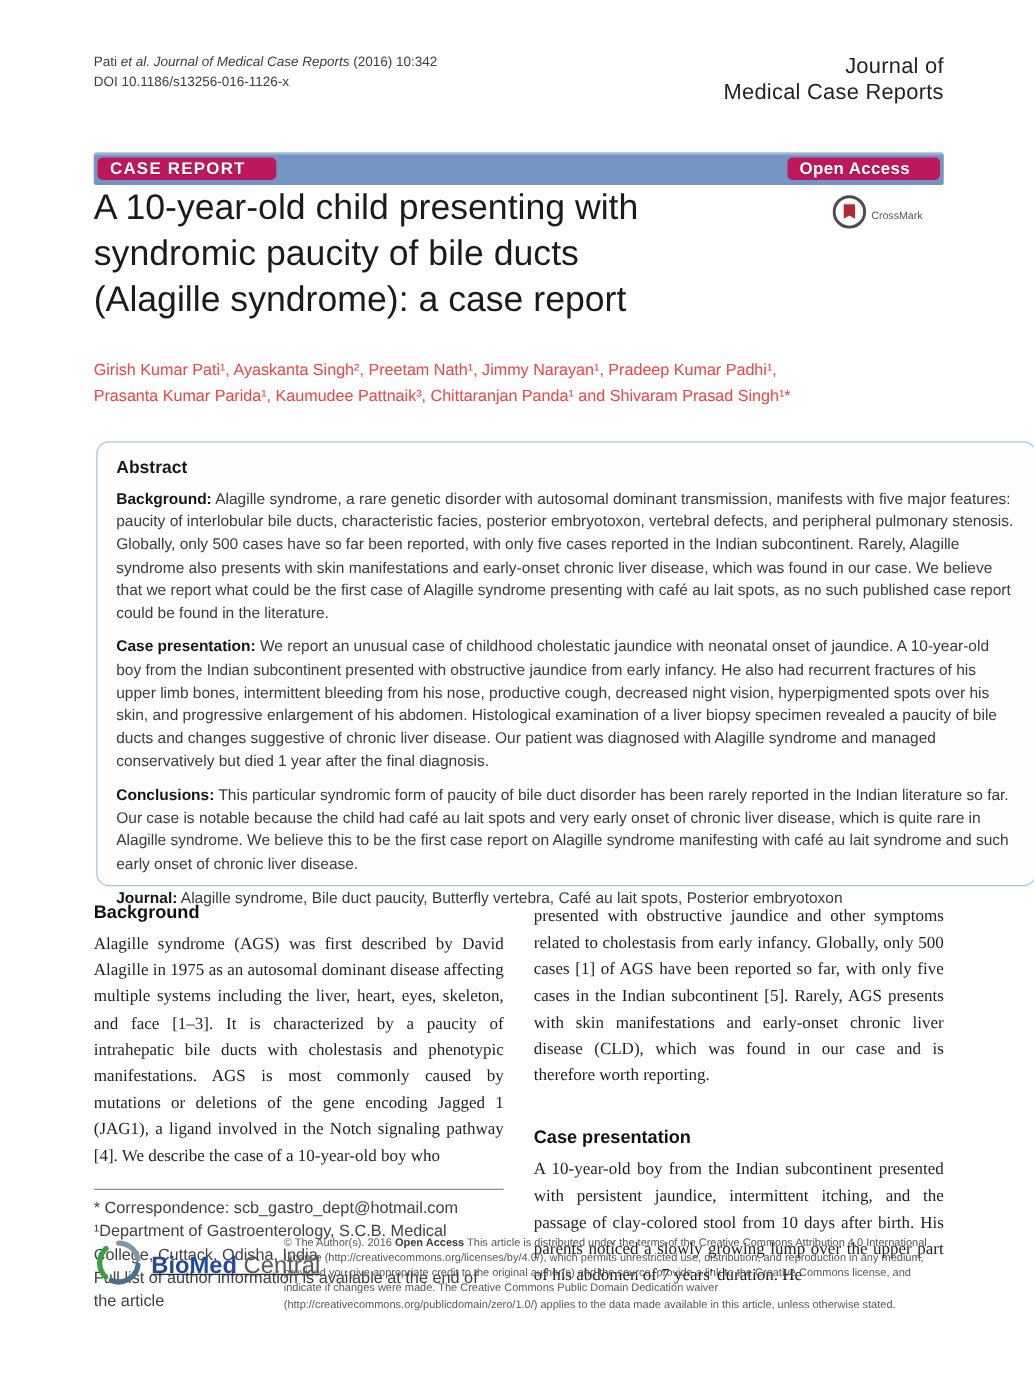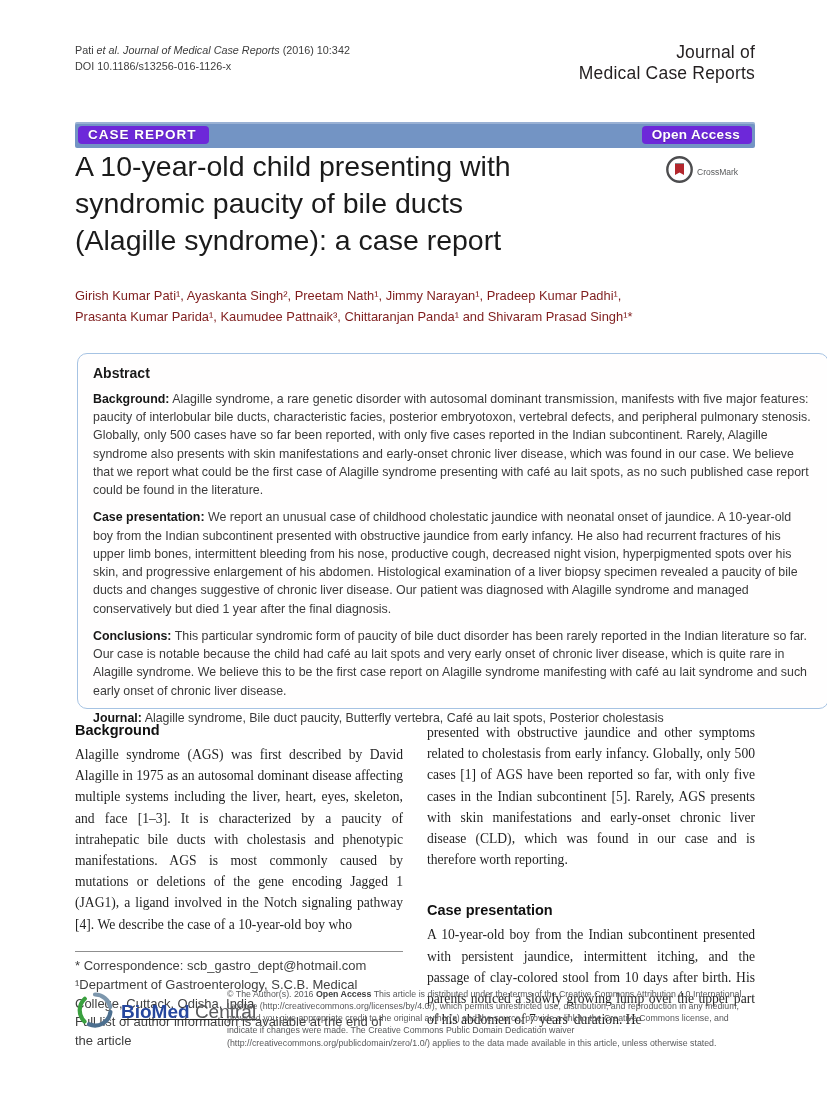--- a/index.html
+++ b/index.html
@@ -16,35 +16,35 @@
   .jname { text-align:right; font-size:17.5px; line-height:1.22; color:#231f20; letter-spacing:.2px; }
 
   
   .banner {
     position:absolute; top:122px; left:75px; width:680px; height:26px;
     background:#7394c4; border-radius:2px;
     box-shadow:inset 0 2px 0 rgba(255,255,255,.28);
     display:flex; justify-content:space-between; align-items:center; padding:0 3px;
   }
   .pill {
-    background:#6d28d9; border-radius:4px; padding:1px 12px 2px 10px;
+    background:#be185d; border-radius:4px; padding:1px 24px 2px 10px;
     color:#ffffff; font-weight:bold; font-size:13.5px; letter-spacing:1px;
     text-shadow:0 1px 1px rgba(0,0,0,.25);
   }
   .pill.right { letter-spacing:.3px; }
 
   
   .title { position:absolute; top:148px; left:75px; width:600px;
     font-size:28.5px; line-height:37px; color:#1b1b1b; font-weight:400; }
   .crossmark { position:absolute; top:156px; left:666px; display:flex; align-items:center; gap:4px; cursor:pointer; }
   .crossmark .cm-label { font-size:8.5px; color:#58595b; }
 
   
   .authors { position:absolute; top:286px; left:75px; width:680px;
-    font-size:12.9px; line-height:1.62; color:#7f1d1d; }
+    font-size:12.9px; line-height:1.62; color:#ef4444; }
 
   
   .abs-box {
     position:absolute; top:353px; left:77px; width:752px; height:356px;
     border:1.5px solid #a6c3e3; border-radius:10px; background:#fffefe;
     padding:11px 15px 10px 15px;
   }
   .abs-box h2 { font-size:14px; color:#1a1a1a; margin-bottom:9px; }
   .abs-box p { font-size:12.4px; line-height:1.47; color:#3b3b3b; margin-bottom:9px; }
   .abs-box p b { color:#161616; }
@@ -108,21 +108,21 @@
 <div class="authors">
   <div>Girish Kumar Pati¹, Ayaskanta Singh², Preetam Nath¹, Jimmy Narayan¹, Pradeep Kumar Padhi¹,</div>
   <div>Prasanta Kumar Parida¹, Kaumudee Pattnaik³, Chittaranjan Panda¹ and Shivaram Prasad Singh¹*</div>
 </div>
 
 <div class="abs-box">
   <h2>Abstract</h2>
   <p><b>Background:</b> <span>Alagille syndrome, a rare genetic disorder with autosomal dominant transmission, manifests with five major features: paucity of interlobular bile ducts, characteristic facies, posterior embryotoxon, vertebral defects, and peripheral pulmonary stenosis. Globally, only 500 cases have so far been reported, with only five cases reported in the Indian subcontinent. Rarely, Alagille syndrome also presents with skin manifestations and early-onset chronic liver disease, which was found in our case. We believe that we report what could be the first case of Alagille syndrome presenting with café au lait spots, as no such published case report could be found in the literature.</span></p>
   <p><b>Case presentation:</b> <span>We report an unusual case of childhood cholestatic jaundice with neonatal onset of jaundice. A 10-year-old boy from the Indian subcontinent presented with obstructive jaundice from early infancy. He also had recurrent fractures of his upper limb bones, intermittent bleeding from his nose, productive cough, decreased night vision, hyperpigmented spots over his skin, and progressive enlargement of his abdomen. Histological examination of a liver biopsy specimen revealed a paucity of bile ducts and changes suggestive of chronic liver disease. Our patient was diagnosed with Alagille syndrome and managed conservatively but died 1 year after the final diagnosis.</span></p>
   <p><b>Conclusions:</b> <span>This particular syndromic form of paucity of bile duct disorder has been rarely reported in the Indian literature so far. Our case is notable because the child had café au lait spots and very early onset of chronic liver disease, which is quite rare in Alagille syndrome. We believe this to be the first case report on Alagille syndrome manifesting with café au lait syndrome and such early onset of chronic liver disease.</span></p>
-  <p><b>Journal:</b> <span>Alagille syndrome, Bile duct paucity, Butterfly vertebra, Café au lait spots, Posterior cholestasis</span></p>
+  <p><b>Journal:</b> <span>Alagille syndrome, Bile duct paucity, Butterfly vertebra, Café au lait spots, Posterior embryotoxon</span></p>
 </div>
 
 <div class="cols">
   <div class="col">
     <div class="body-h">Background</div>
     <div class="body-p">Alagille syndrome (AGS) was first described by David Alagille in 1975 as an autosomal dominant disease affecting multiple systems including the liver, heart, eyes, skeleton, and face [1–3]. It is characterized by a paucity of intrahepatic bile ducts with cholestasis and phenotypic manifestations. AGS is most commonly caused by mutations or deletions of the gene encoding Jagged 1 (JAG1), a ligand involved in the Notch signaling pathway [4]. We describe the case of a 10-year-old boy who</div>
     <div class="footnote">
       <div><span>* Correspondence: </span><span class="email">scb_gastro_dept@hotmail.com</span></div>
       <div>¹Department of Gastroenterology, S.C.B. Medical College, Cuttack, Odisha, India</div>
       <div>Full list of author information is available at the end of the article</div>

